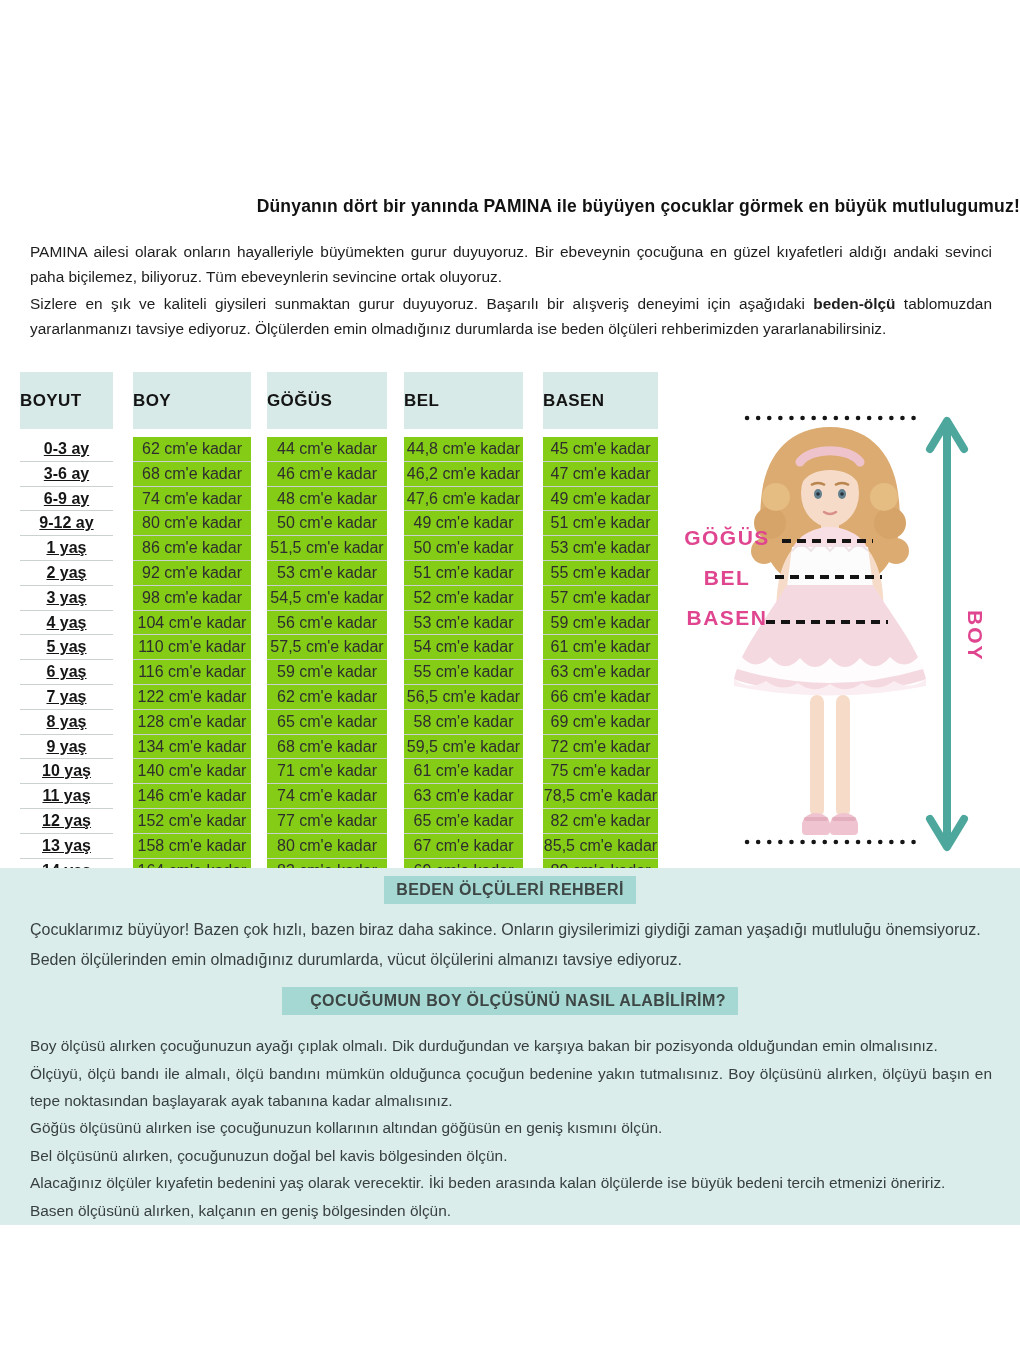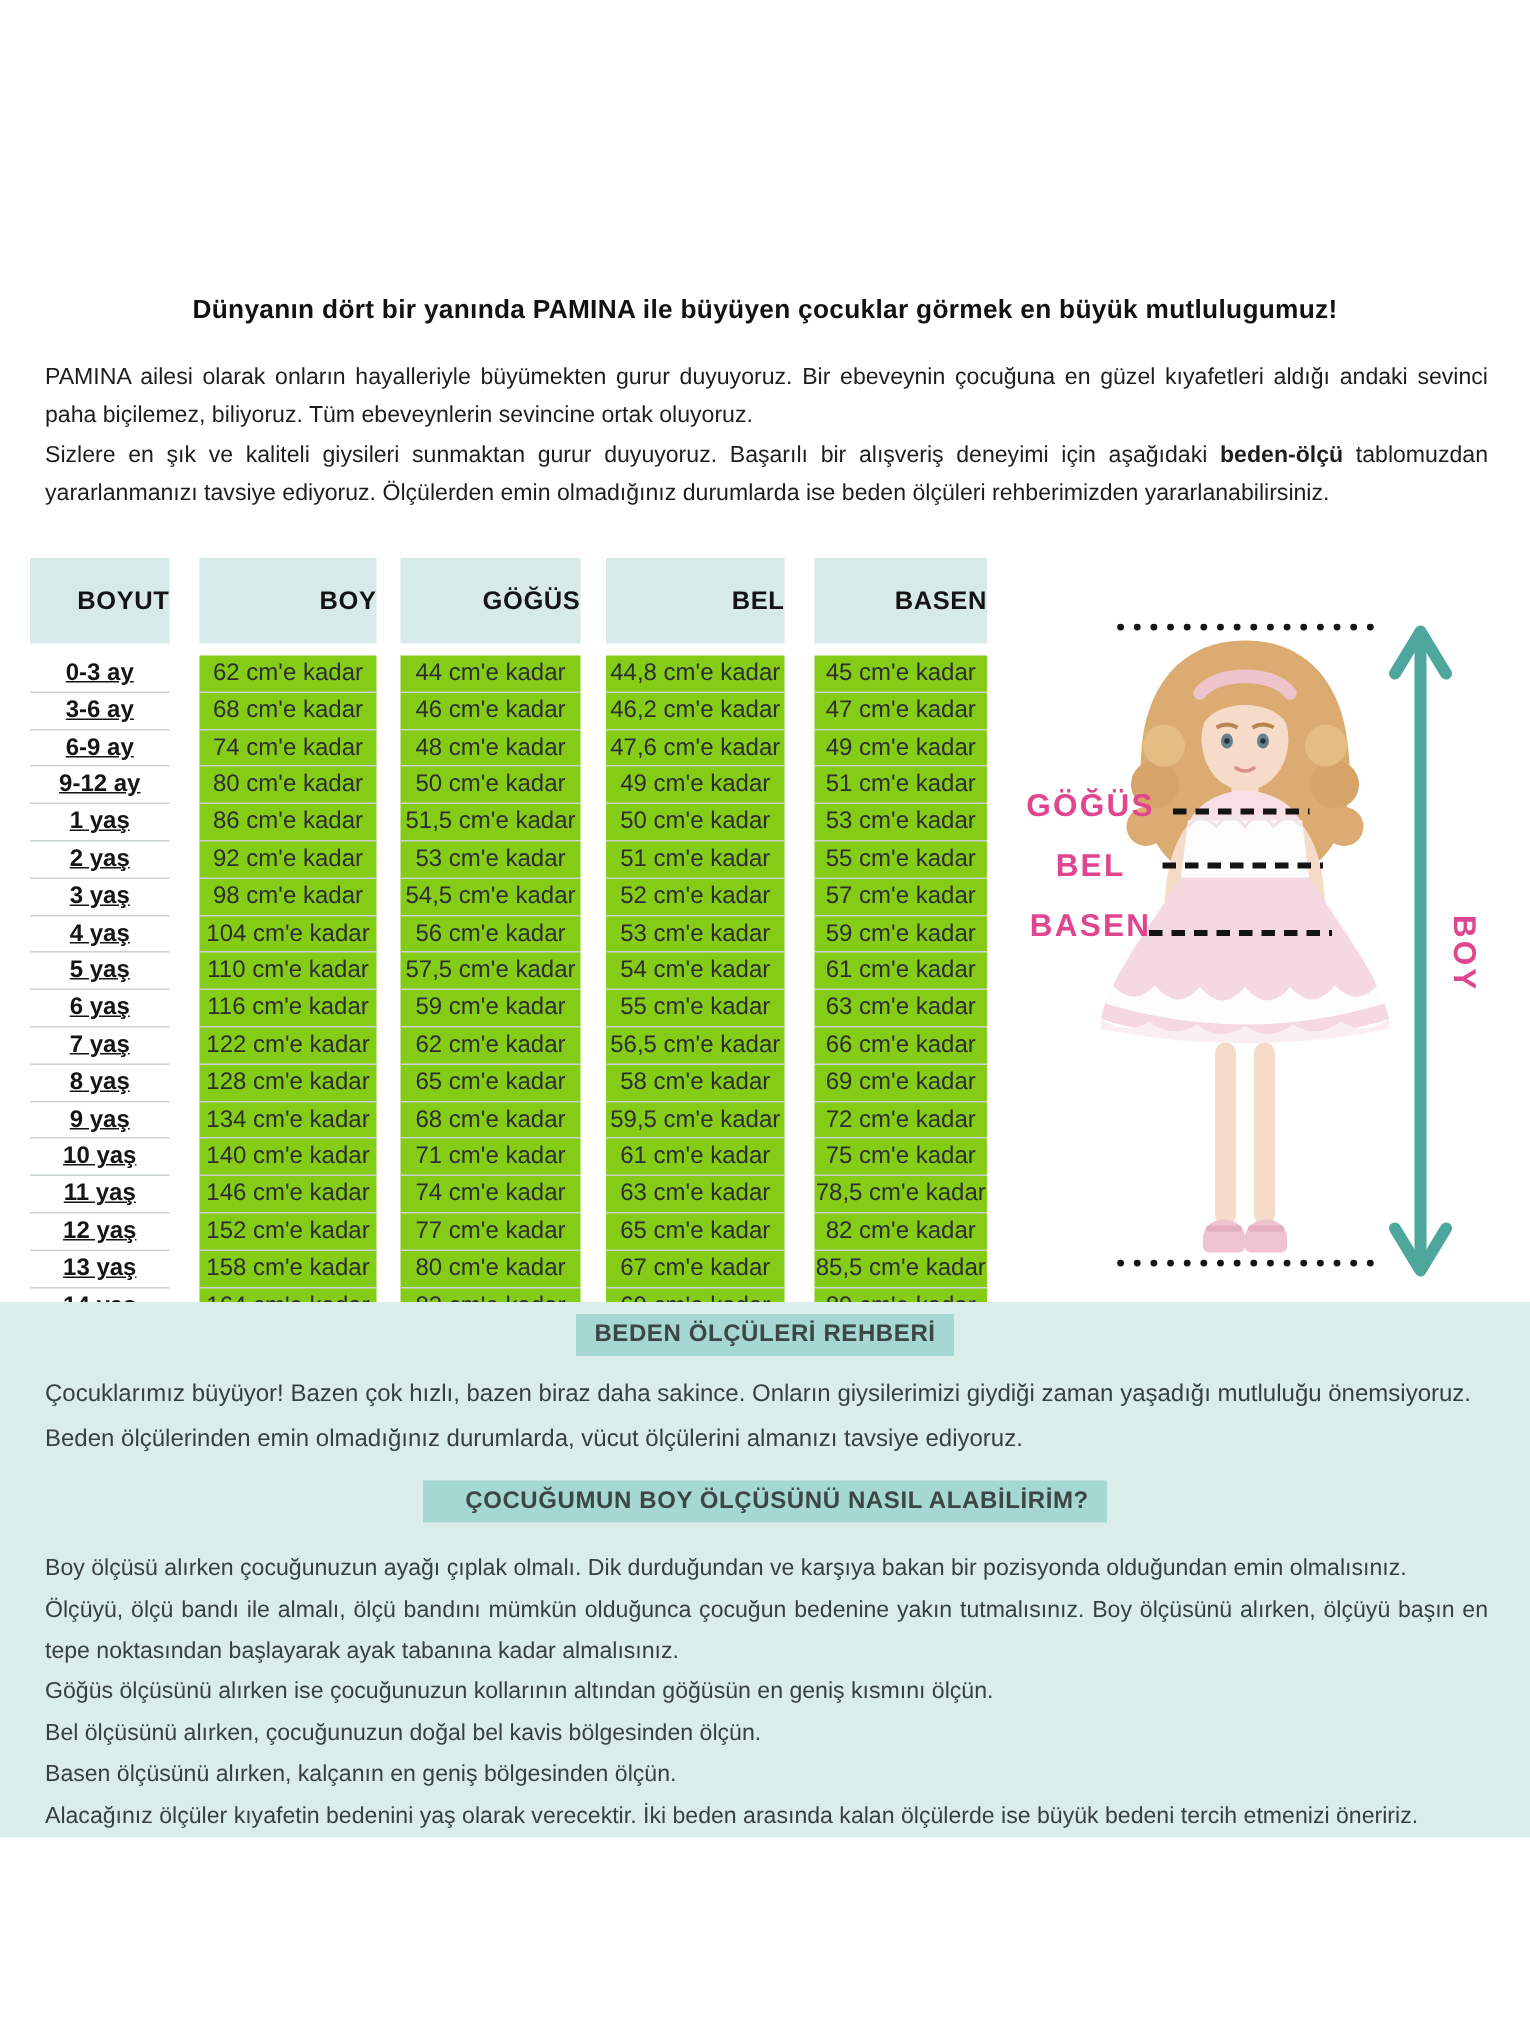--- a/index.html
+++ b/index.html
@@ -4,35 +4,35 @@
 <style>
   html,body{margin:0;padding:0;}
   body{
     width:1020px;height:1360px;position:relative;background:#ffffff;
     font-family:"Liberation Sans","DejaVu Sans",sans-serif;
     -webkit-font-smoothing:antialiased;overflow:hidden;
   }
   .abs{position:absolute;}
   
   .page-title{
-    top:196px;left:0;right:0;text-align:center;
+    top:196px;left:0;right:0;text-align:right;
     font-size:17.5px;font-weight:bold;color:#121212;letter-spacing:.2px;
   }
   .intro-para{
     left:30px;right:28px;text-align:justify;
     font-size:15.4px;line-height:1.6;color:#1d1d1d;
   }
   .intro-1{top:240px;}
   .intro-2{top:292px;}
   .intro-para b{font-weight:bold;}
   
   .size-table{top:372px;left:0;width:680px;height:500px;}
   .col{position:absolute;top:0;}
   .col-header{
-    background:#d8eae7;height:57px;line-height:57px;text-align:right;
+    background:#d8eae7;height:57px;line-height:57px;text-align:left;
     font-size:17px;font-weight:bold;color:#141414;letter-spacing:.4px;
   }
   .col-body{margin-top:8px;padding-bottom:6px;}
   .col-tinted .col-body{background:#84cc16;}
   .cell{
     height:23.8px;line-height:23.8px;text-align:center;
     font-size:16px;color:#2e2e2e;border-bottom:1px solid #c9d2d0;
     white-space:nowrap;overflow:hidden;
   }
   .cell-size{font-weight:bold;color:#151515;text-decoration:underline;}
@@ -260,16 +260,16 @@
 
 <div class="abs guide">
   <div class="g-head-row"><span class="g-head g-head-1">BEDEN ÖLÇÜLERİ REHBERİ</span></div>
   <div class="g-para">Çocuklarımız büyüyor! Bazen çok hızlı, bazen biraz daha sakince. Onların giysilerimizi giydiği zaman yaşadığı mutluluğu önemsiyoruz. Beden ölçülerinden emin olmadığınız durumlarda, vücut ölçülerini almanızı tavsiye ediyoruz.</div>
   <div class="g-head-row"><span class="g-head g-head-2">ÇOCUĞUMUN BOY ÖLÇÜSÜNÜ NASIL ALABİLİRİM?</span></div>
   <div class="g-items">
       <div class="g-item">Boy ölçüsü alırken çocuğunuzun ayağı çıplak olmalı. Dik durduğundan ve karşıya bakan bir pozisyonda olduğundan emin olmalısınız.</div>
       <div class="g-item">Ölçüyü, ölçü bandı ile almalı, ölçü bandını mümkün olduğunca çocuğun bedenine yakın tutmalısınız. Boy ölçüsünü alırken, ölçüyü başın en tepe noktasından başlayarak ayak tabanına kadar almalısınız.</div>
       <div class="g-item">Göğüs ölçüsünü alırken ise çocuğunuzun kollarının altından göğüsün en geniş kısmını ölçün.</div>
       <div class="g-item">Bel ölçüsünü alırken, çocuğunuzun doğal bel kavis bölgesinden ölçün.</div>
+      <div class="g-item">Alacağınız ölçüler kıyafetin bedenini yaş olarak verecektir. İki beden arasında kalan ölçülerde ise büyük bedeni tercih etmenizi öneririz.</div>
       <div class="g-item">Basen ölçüsünü alırken, kalçanın en geniş bölgesinden ölçün.</div>
-      <div class="g-item">Alacağınız ölçüler kıyafetin bedenini yaş olarak verecektir. İki beden arasında kalan ölçülerde ise büyük bedeni tercih etmenizi öneririz.</div>
     </div>
 </div>
 
 </body></html>

